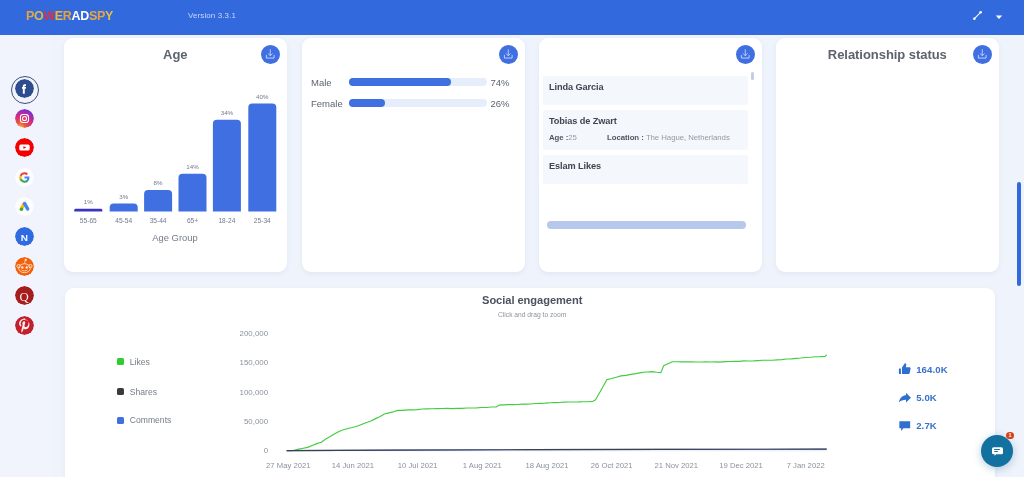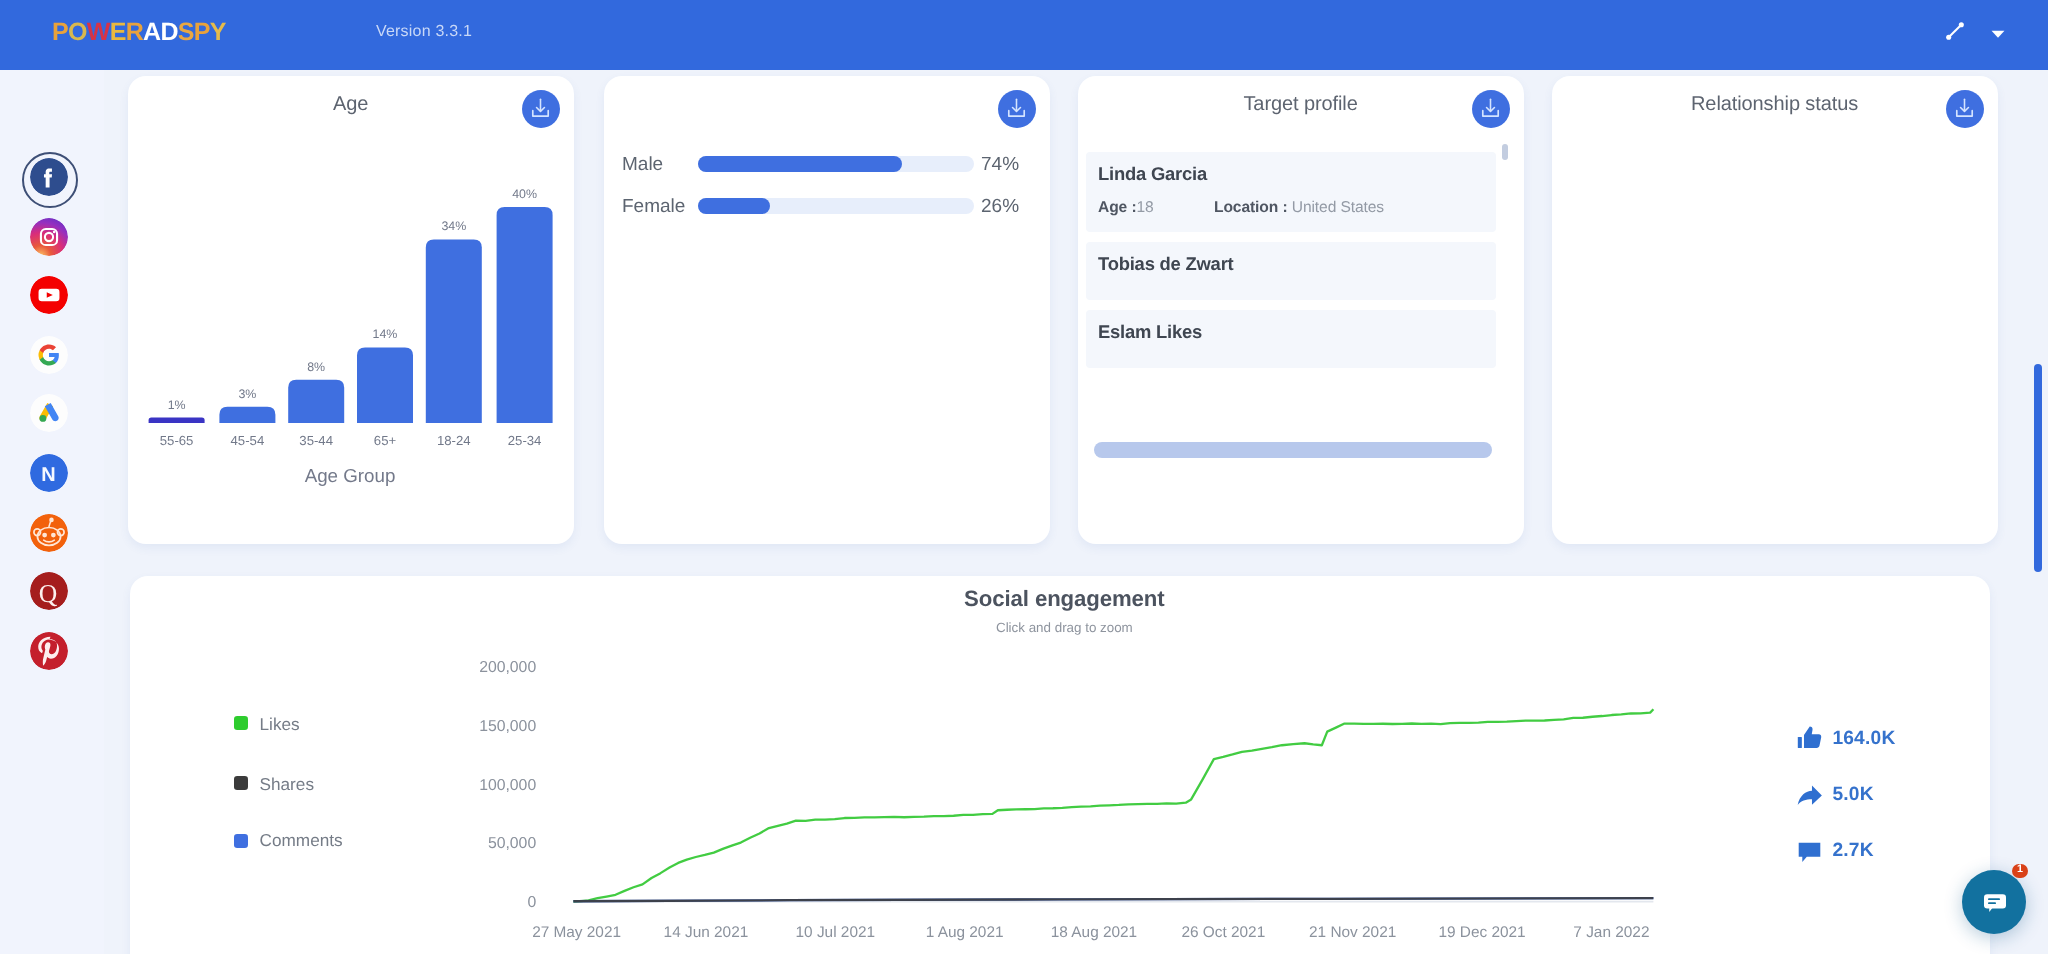--- a/index.html
+++ b/index.html
@@ -19,21 +19,21 @@
   .sb-list { position:absolute; left:0; top:44px; width:48px; display:flex; flex-direction:column; align-items:center; gap:10.6px; }
   .sb-item { width:19px; height:19px; display:flex; align-items:center; justify-content:center; position:relative; }
   .sb-item.sel::after { content:''; position:absolute; left:-3.5px; top:-3.5px; width:26px; height:26px; border-radius:50%; border:1.3px solid #3e4f76; }
   .sb-ic { width:19px; height:19px; border-radius:50%; display:block; }
 
   
   .main { position:absolute; left:48px; top:34px; width:976px; height:443px; }
 
   .card { position:absolute; background:#fff; border-radius:9px; box-shadow:0 2px 5px rgba(70,100,180,.08); }
 
-  .card-title { text-align:center; font-size:10px; color:#5d6470; font-weight:400; letter-spacing:-0.05px; }
+  .card-title { text-align:center; font-size:13px; color:#5d6470; font-weight:700; letter-spacing:-0.05px; }
   .dl-btn { position:absolute; width:19px; height:19px; border-radius:50%; background:#3f6fe0; display:flex; align-items:center; justify-content:center; }
 
   
   .prow { display:flex; align-items:center; font-size:9.5px; color:#5c6470; }
   .prow .lbl { width:42px; }
   .ptrack { height:8px; border-radius:5px; background:#e7eefb; position:relative; flex:1; }
   .pfill { position:absolute; left:0; top:0; height:8px; border-radius:5px; background:#3f6fe0; }
   .pval { width:32px; text-align:left; font-size:9.5px; color:#5c6470; padding-left:4px; }
 
   
@@ -235,38 +235,37 @@
           <span class="lbl" style="width:38px">Female</span>
           <span class="ptrack" style="flex:none;width:137.5px">
             <span class="pfill" style="width:35.75px"></span>
           </span>
           <span class="pval" style="width:22px">26%</span>
         </div>
       </div>
   </div>
 
   <div class="card" style="left:491px;top:4px;width:222.6px;height:234px;">
-    <div class="card-title" style="position:absolute;left:0;top:9px;width:100%;">Target profile</div>
     <div class="dl-btn" style="right:7px;top:7px;">
       <svg width="12.5" height="12.5" viewBox="0 0 24 24">
           <path d="M12 3.2 V14.2" stroke="#d5e4ff" stroke-width="1.5" fill="none" stroke-linecap="round"></path>
           <path d="M8.2 11 L12 14.8 L15.8 11" stroke="#d5e4ff" stroke-width="1.5" fill="none" stroke-linecap="round" stroke-linejoin="round"></path>
           <path d="M4.6 14.1 V19.3 H19.4 V14.1" stroke="#d5e4ff" stroke-width="1.6" fill="none" stroke-linecap="round" stroke-linejoin="round"></path>
         </svg>
     </div>
     <div class="tp-body" id="tp-body">
         <div class="tp-item">
           <div class="tp-name">Linda Garcia</div>
-          <div class="tp-meta">
-            <span class="tp-age"><b>Age :</b><span>18</span></span>
-            <span style="width:136px"><b>Location : </b><span style="white-space:nowrap">United States</span></span>
-          </div>
         </div>
         <div class="tp-item">
           <div class="tp-name">Tobias de Zwart</div>
+          <div class="tp-meta">
+            <span class="tp-age"><b>Age :</b><span>25</span></span>
+            <span style="width:136px"><b>Location : </b><span style="white-space:nowrap">The Hague, Netherlands</span></span>
+          </div>
         </div>
         <div class="tp-item">
           <div class="tp-name">Eslam Likes</div>
         </div>
       </div>
     <div class="tp-scroll-v" style="right:8px;top:34px;height:8px;width:2.6px;background:#c3cde0;"></div>
     <div class="tp-scroll-h" style="left:8px;top:183px;width:199px;height:7.6px;"></div>
   </div>
 
   <div class="card" style="left:728px;top:4px;width:222.6px;height:234px;">

